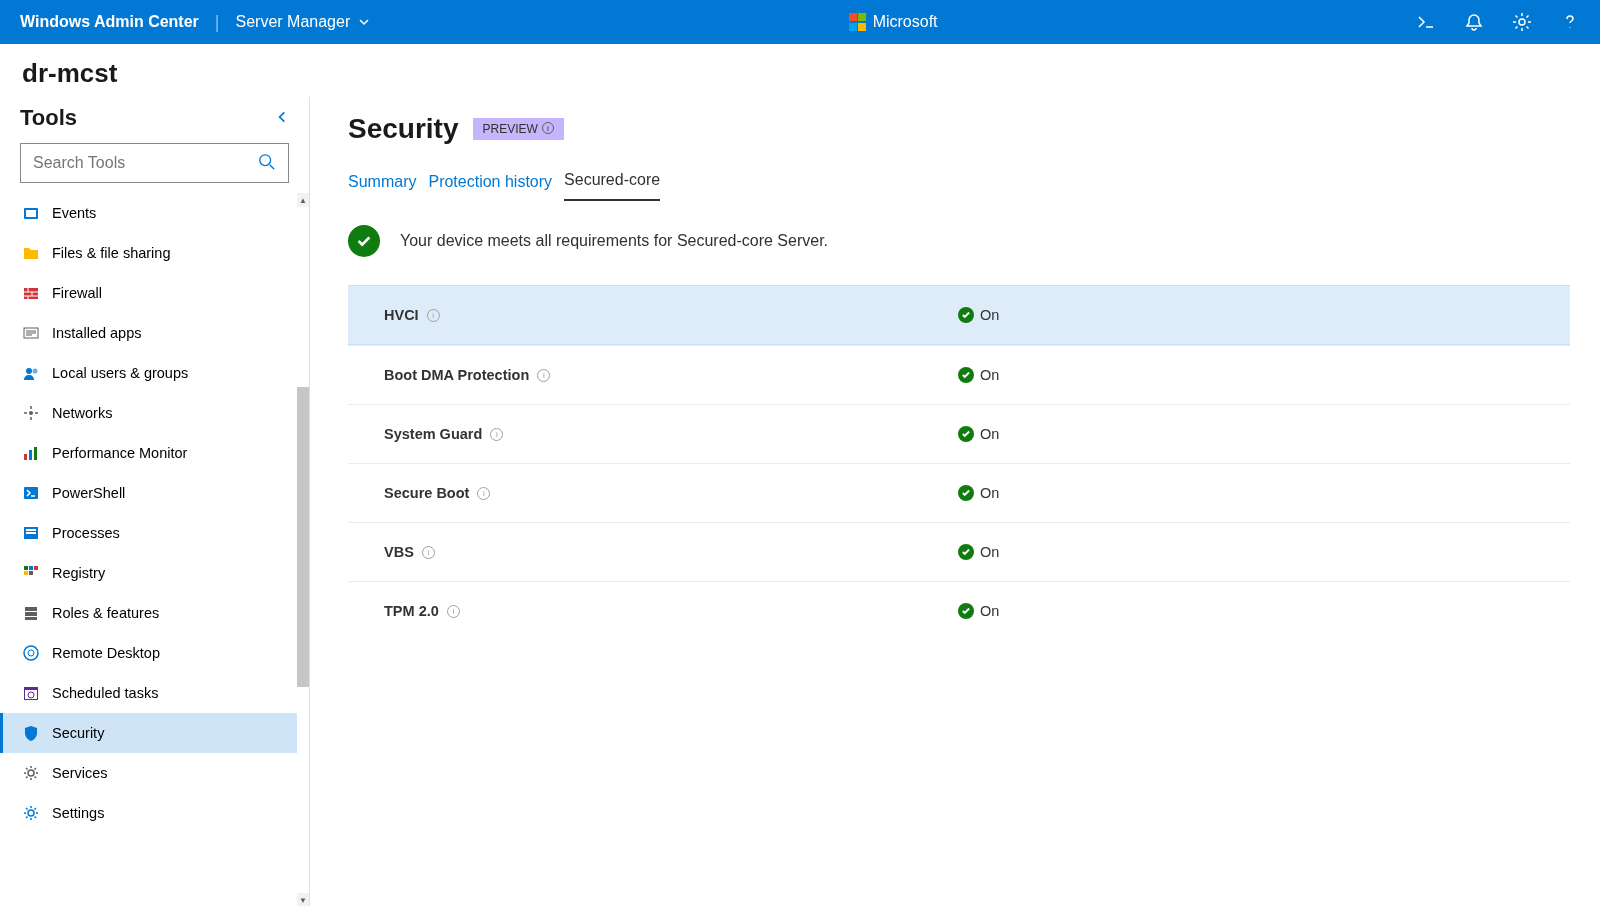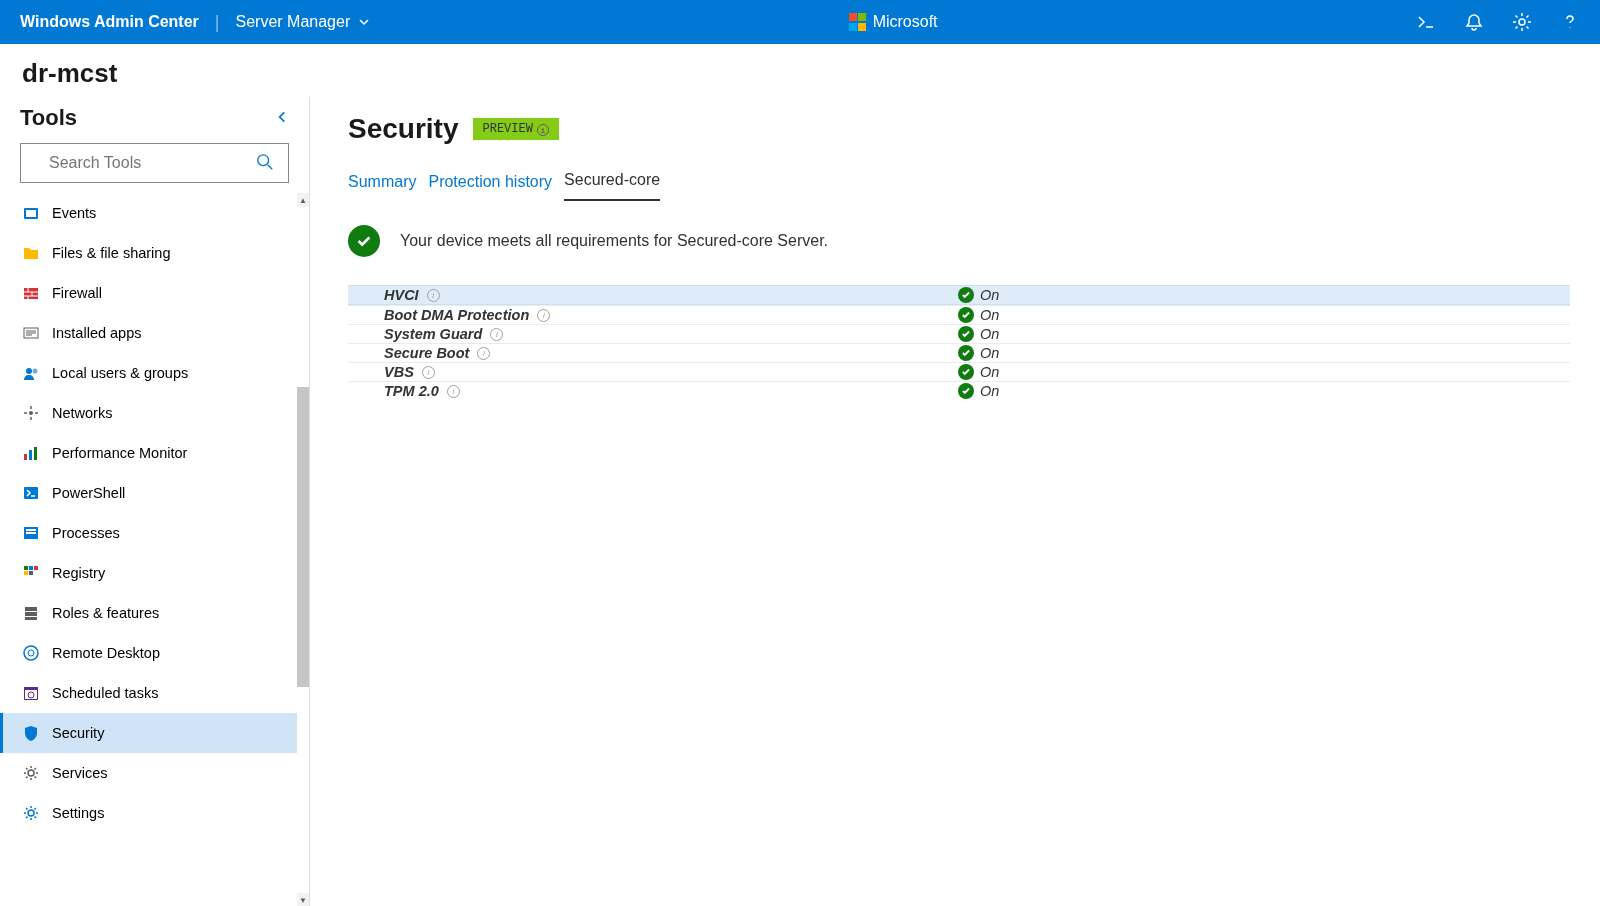--- a/index.html
+++ b/index.html
@@ -31,39 +31,39 @@
 
   .sub-header { padding: 14px 22px 8px; }
   .server-name { font-size: 26px; font-weight: 700; color: #1b1a19; }
 
   .body { display: flex; height: calc(100% - 44px - 52px); }
   
   .sidebar { width: 310px; border-right: 1px solid #e1dfdd; display: flex; flex-direction: column; position: relative; }
   .tools-header { display: flex; align-items: center; justify-content: space-between; padding: 8px 20px 12px 20px; }
   .tools-title { font-size: 22px; font-weight: 700; color: #1b1a19; }
   .collapse-chevron { color: #0078d4; cursor: pointer; }
-  .search-box { margin: 0 20px 10px 20px; border: 1px solid #8a8886; height: 40px; display: flex; align-items: center; padding: 0 28px; }
+  .search-box { margin: 0 20px 10px 20px; border: 1px solid #8a8886; height: 40px; display: flex; align-items: center; padding: 0 12px; }
   .search-box input { flex: 1; border: none; outline: none; font-size: 16px; color: #605e5c; }
   .search-icon { color: #0078d4; }
   
   .tool-list { flex: 1; overflow-y: auto; position: relative; }
   .tool-item { display: flex; align-items: center; gap: 12px; padding: 11px 22px; cursor: pointer; color: #000000; font-size: 14.5px; }
   .tool-item.active { background: #cfe4f7; border-left: 3px solid #0078d4; padding-left: 19px; }
   .tool-icon { width: 18px; height: 18px; display: flex; align-items: center; justify-content: center; flex-shrink: 0; }
   .tool-icon svg { width: 18px; height: 18px; }
 
   .scroll-indicator { position: absolute; right: 0; width: 12px; background: #fff; }
   .scroll-arrow { width: 12px; height: 14px; background: #f3f2f1; display: flex; align-items: center; justify-content: center; font-size: 8px; color: #605e5c; cursor: pointer; }
   .scroll-strip { position: absolute; right: 0; top: 14px; bottom: 14px; width: 12px; background: #fff; }
   .scroll-thumb { background: #c8c6c4; width: 12px; }
 
   .main { flex: 1; padding: 16px 30px 0 38px; overflow: auto; }
   .page-title-row { display: flex; align-items: center; gap: 14px; margin-bottom: 20px; }
   .page-title { font-size: 28px; font-weight: 700; color: #1b1a19; }
-  .preview-badge { background: #84cc16; padding: 4px 10px; font-size: 12px; color: #323130; display: flex; align-items: flex-end; gap: 4px; font-family: Liberation Mono, monospace; }
+  .preview-badge { background: #c4b5fd; padding: 4px 10px; font-size: 12px; color: #323130; display: flex; align-items: flex-start; gap: 4px; }
   .info-circle { width: 12px; height: 12px; border: 1px solid #605e5c; border-radius: 50%; display: inline-flex; align-items: center; justify-content: center; font-size: 8px; font-weight: bold; color: #605e5c; }
   
   .tabs { display: flex; gap: 12px; border-bottom: 0; margin-bottom: 24px; align-items: flex-end; }
   .tab { padding: 6px 0 10px 0; font-size: 16px; color: #0078d4; cursor: pointer; }
   .tab.active { color: #323130; border-bottom: 2px solid #323130; font-weight: 400; }
 
   .status-banner { display: flex; align-items: center; gap: 20px; margin-bottom: 28px; }
   .status-check-big { width: 32px; height: 32px; background: #107c10; border-radius: 50%; display: flex; align-items: center; justify-content: center; }
   .status-check-big svg { width: 18px; height: 18px; stroke: #fff; stroke-width: 3; fill: none; }
   .status-text { font-size: 16px; color: #323130; }
@@ -71,21 +71,21 @@
   .action-bar { display: flex; gap: 28px; padding: 0 0 14px 12px; }
   .action-btn { display: flex; align-items: center; gap: 8px; font-size: 16px; cursor: pointer; }
   .action-btn.disabled { color: #a19f9d; }
   .action-btn.enabled { color: #323130; font-weight: 600; }
   .action-icon { width: 18px; height: 18px; }
 
   .table-head { display: flex; padding: 8px 36px; color: #605e5c; font-size: 14px; }
   .col-feature { flex: 0 0 574px; }
   .col-status { flex: 1; }
   
-  .table-row { display: flex; align-items: flex-end; padding: 1px 36px; border-top: 1px solid #edebe9; font-size: 14.5px; font-style: italic; }
+  .table-row { display: flex; align-items: flex-end; padding: 21px 36px; border-top: 1px solid #edebe9; font-size: 14.5px; }
   .table-row.selected { background: #deecf9; border-top: 1px solid #c7e0f4; border-bottom: 1px solid #c7e0f4; }
   .feature-name { font-weight: 600; display: flex; align-items: center; gap: 8px; }
   .info-sm { width: 13px; height: 13px; border: 1px solid #a19f9d; border-radius: 50%; display: inline-flex; align-items: center; justify-content: center; font-size: 8px; color: #a19f9d; font-weight: normal; }
   .status-cell { display: flex; align-items: center; gap: 6px; }
   .status-check-sm { width: 16px; height: 16px; background: #107c10; border-radius: 50%; display: flex; align-items: center; justify-content: center; }
   .status-check-sm svg { width: 10px; height: 10px; stroke: #fff; stroke-width: 3; fill: none; }
 </style>
 </head>
 <body>
 

